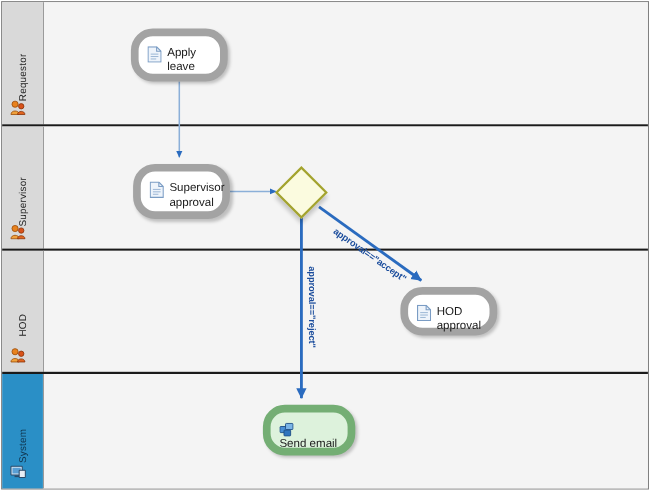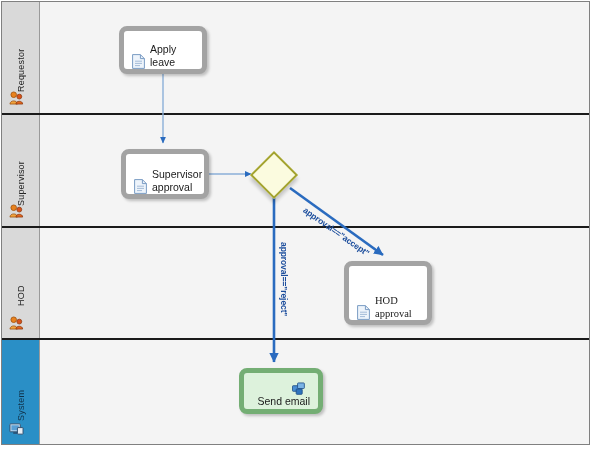--- a/index.html
+++ b/index.html
@@ -97,26 +97,26 @@
     left: 7px;
     bottom: 8px;
     width: 15px;
     height: 14px;
   }
 
   
   .task {
     position: absolute;
     background: #ffffff;
-    border: 5px solid #a3a3a3;
-    border-radius: 8px;
+    border: 7px solid #a3a3a3;
+    border-radius: 20px;
     box-sizing: border-box;
     box-shadow: 2px 2px 3px rgba(0,0,0,0.22);
     display: flex;
-    align-items: flex-end;
+    align-items: flex-start;
     padding: 9px 8px 0 8px;
   }
   .task.green {
     background: #ddf2dc;
     border-color: #74ae74;
   }
   .task-icon {
     width: 13px;
     height: 15px;
     flex: 0 0 13px;
@@ -268,21 +268,21 @@
         <line x1="3" y1="7.2" x2="10" y2="7.2" stroke="#9bb6d4" stroke-width="0.9"></line>
         <line x1="3" y1="9.4" x2="10" y2="9.4" stroke="#9bb6d4" stroke-width="0.9"></line>
         <line x1="3" y1="11.6" x2="8" y2="11.6" stroke="#9bb6d4" stroke-width="0.9"></line>
       </svg>
       <span class="task-label">Supervisor
 approval</span>
     </div>
 
     <div class="gateway" style="left:255px; top:156px;"></div>
 
-    <div class="task" style="left:342px; top:259px; width:88px; height:64px;font-family:Liberation Serif, serif;">
+    <div class="task" style="left:362px; top:259px; width:88px; height:44px;">
       <svg class="task-icon" viewBox="0 0 13 15">
         <path d="M0.6 0.6 H8.4 L12.4 4.6 V14.4 H0.6 Z" fill="#eef4fb" stroke="#7a9cc4" stroke-width="1"></path>
         <path d="M8.4 0.6 V4.6 H12.4" fill="none" stroke="#7a9cc4" stroke-width="1"></path>
         <line x1="3" y1="7.2" x2="10" y2="7.2" stroke="#9bb6d4" stroke-width="0.9"></line>
         <line x1="3" y1="9.4" x2="10" y2="9.4" stroke="#9bb6d4" stroke-width="0.9"></line>
         <line x1="3" y1="11.6" x2="8" y2="11.6" stroke="#9bb6d4" stroke-width="0.9"></line>
       </svg>
       <span class="task-label">HOD approval</span>
     </div>
 

